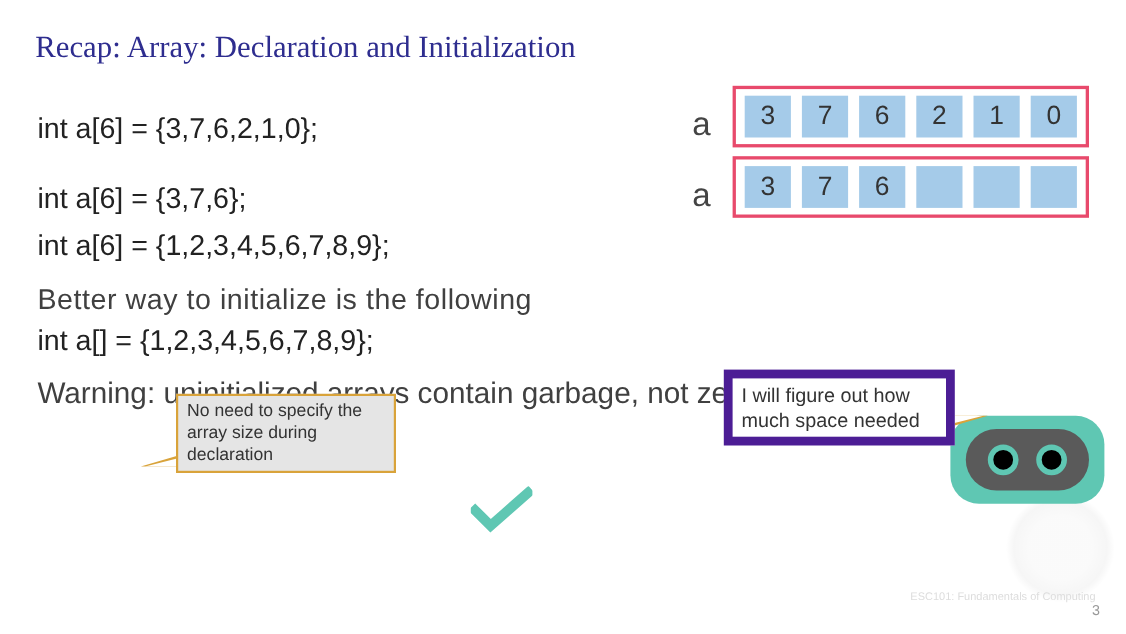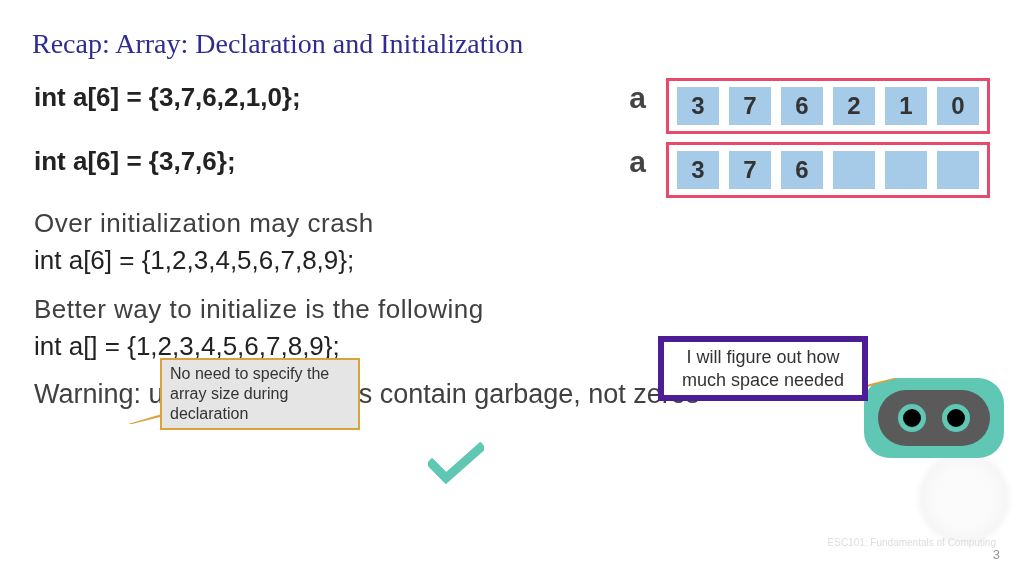--- a/index.html
+++ b/index.html
@@ -29,21 +29,21 @@
     font-size: 26px;
     color: #404040;
     letter-spacing: 0.5px;
   }
   .code {
     font-family: Arial, sans-serif;
     font-size: 26px;
     color: #222;
     margin-top: 2px;
   }
-  .row { display: flex; align-items: flex-start; gap: 14px; font-weight: bold; }
+  .row { display: flex; align-items: flex-end; gap: 14px; }
   .a-label {
     font-family: 'Century Gothic', Arial, sans-serif;
     font-size: 30px;
     color: #444;
     margin: 0 6px 0 28px;
   }
   .array-box {
     border: 3px solid #E84A6C;
     padding: 6px 8px;
     display: flex;
@@ -90,26 +90,25 @@
     position:absolute;
     left:4px; top:-7px;
     border-top: 7px solid transparent;
     border-right: 28px solid #fff;
   }
   .callout2 {
     position: absolute;
     right: 156px;
     top: 336px;
     width: 210px;
-    border: 6px solid #4c1d95;
+    border: 8px solid #4c1d95;
     background: #fff;
     font-size: 18px;
     color: #333;
     padding: 4px 8px;
-    text-align: center;
     line-height: 1.25;
     z-index: 5;
   }
   .callout2-tail {
     position: absolute;
     right: 126px;
     top: 378px;
     width: 0; height: 0;
     border-top: 0 solid transparent;
     border-bottom: 10px solid transparent;
@@ -229,21 +228,20 @@
         <div class="cell">7</div>
         <div class="cell">6</div>
         <div class="cell"></div>
         <div class="cell"></div>
         <div class="cell"></div>
       </div>
     </div>
   </div>
 
   <div class="section">
-    <div class="line-text">Over initialization may crash</div>
     <div class="code">int a[6] = {1,2,3,4,5,6,7,8,9};</div>
   </div>
 
   <div class="section" style="margin-top:14px">
     <div class="line-text">Better way to initialize is the following</div>
     <div class="code">int a[] = {1,2,3,4,5,6,7,8,9};</div>
   </div>
 
   <div class="warning" style="margin-top:12px">
     <b>Warning</b><span>: uninitialized arrays contain garbage, not zeros</span>

